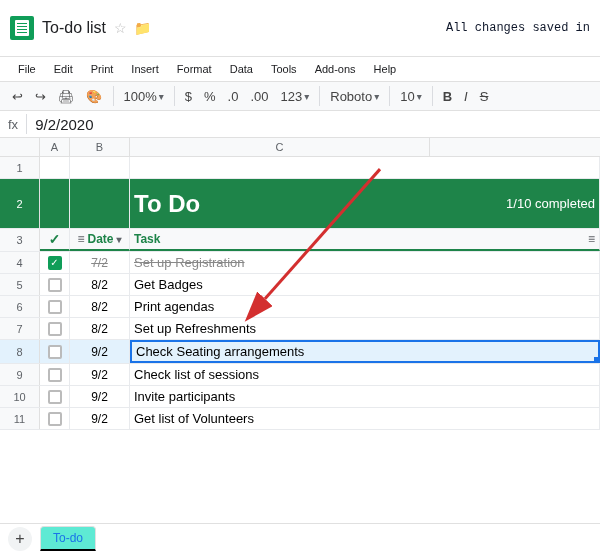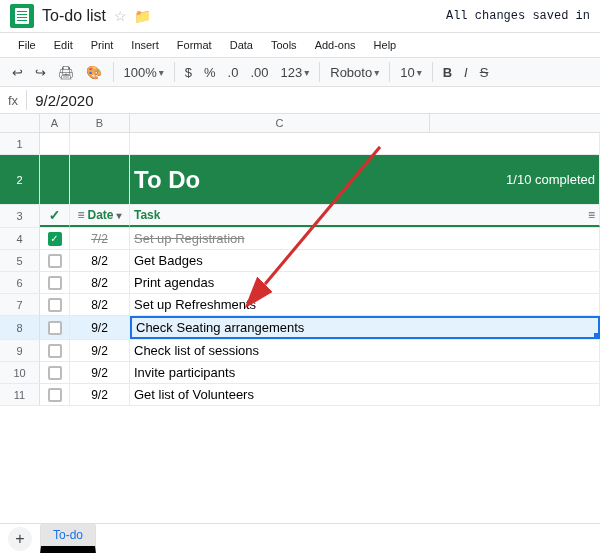--- a/index.html
+++ b/index.html
@@ -1,20 +1,20 @@
 <!DOCTYPE html>
 <html><head>
   <meta charset="utf-8">
   <style>
     * { margin: 0; padding: 0; box-sizing: border-box; }
     body { font-family: Arial, sans-serif; font-size: 13px; background: #fff; width: 600px; height: 553px; overflow: hidden; }
 
     
     .title-bar {
-      display: flex; align-items: center; padding: 4px 10px; gap: 8px;
+      display: flex; align-items: center; padding: 16px 10px; gap: 8px;
       background: #fff; border-bottom: 1px solid #e0e0e0;
     }
     .sheets-icon {
       width: 24px; height: 24px; background: #0f9d58; border-radius: 2px;
       display: flex; align-items: center; justify-content: center;
     }
     .sheets-icon-inner {
       width: 14px; height: 16px; background: #fff; border-radius: 1px;
       position: relative;
     }
@@ -145,21 +145,21 @@
     .add-sheet-btn {
       width: 24px; height: 24px; border-radius: 50%; background: #f1f3f4;
       display: flex; align-items: center; justify-content: center;
       cursor: pointer; font-size: 16px; color: #444; margin-right: 8px;
     }
     .sheet-tab {
       padding: 4px 12px; font-size: 12px; border-radius: 4px 4px 0 0;
       cursor: pointer; background: #fff; border: 1px solid #e0e0e0;
       border-bottom: none; color: #444;
     }
-    .sheet-tab.active { background: #e5e5e5; border-bottom: 8px solid #000000; color: #1a73e8; font-weight: 500; }
+    .sheet-tab.active { background: #5eead4; border-bottom: 2px solid #000000; color: #1a73e8; font-weight: 500; }
 
     .spreadsheet-container {
       position: relative; flex: 1; overflow: hidden;
     }
 
     
     .arrow-svg {
       position: absolute;
       top: 0; left: 0;
       width: 100%; height: 100%;

